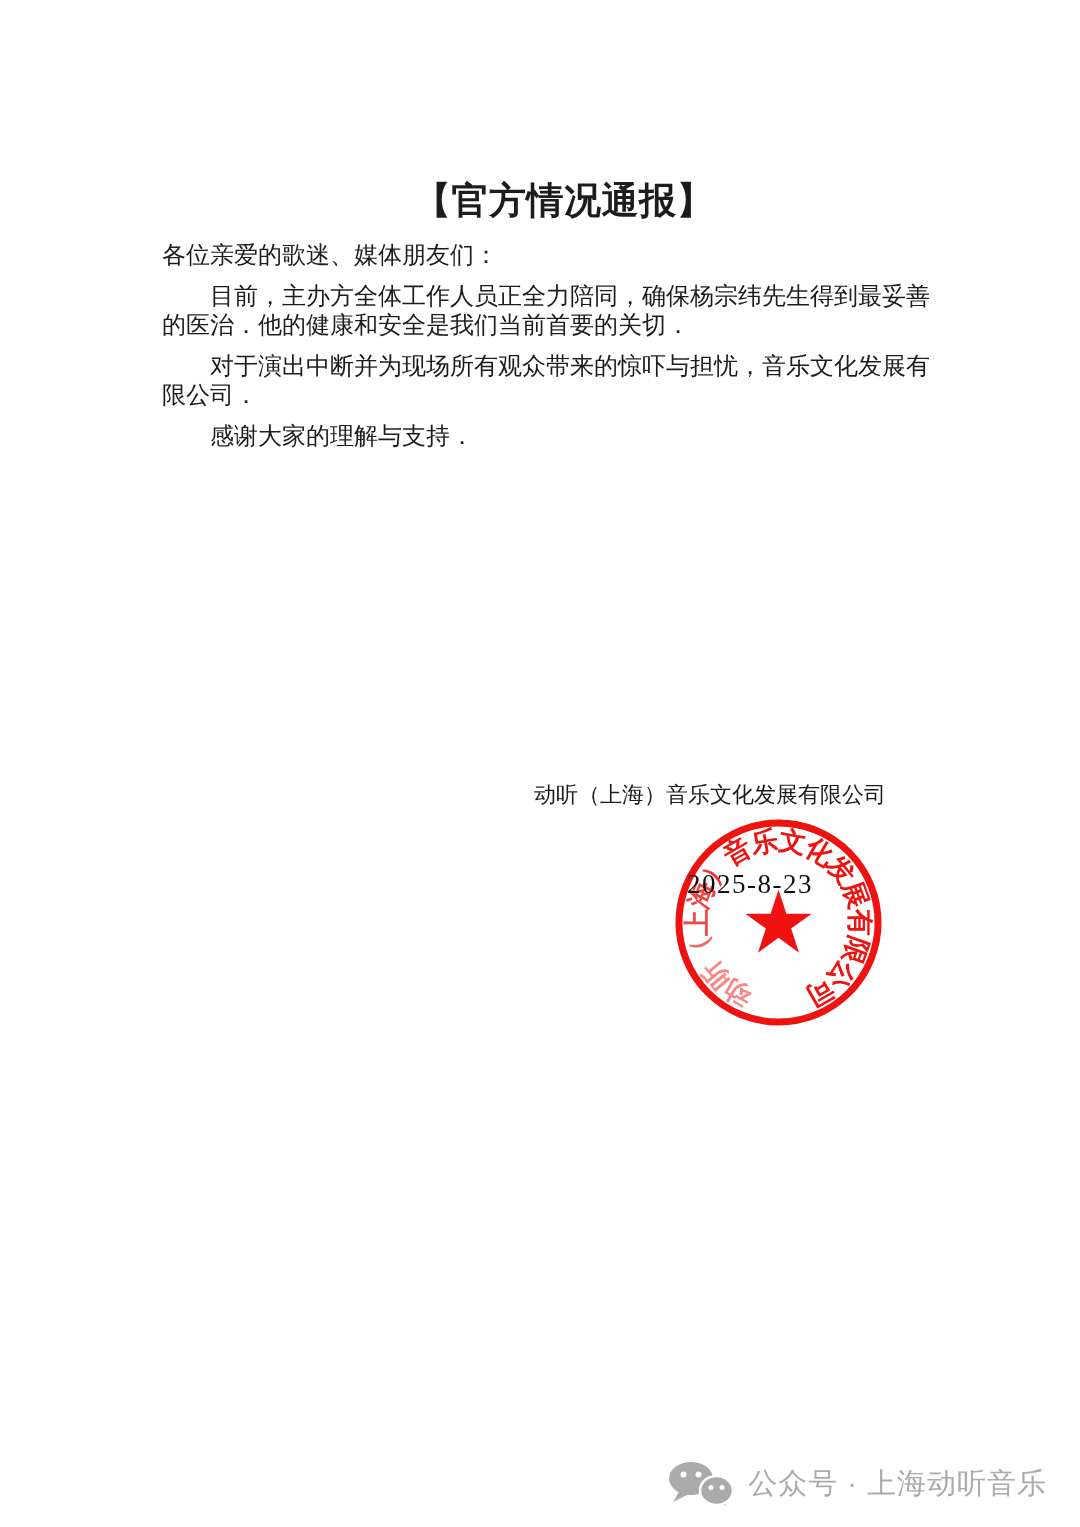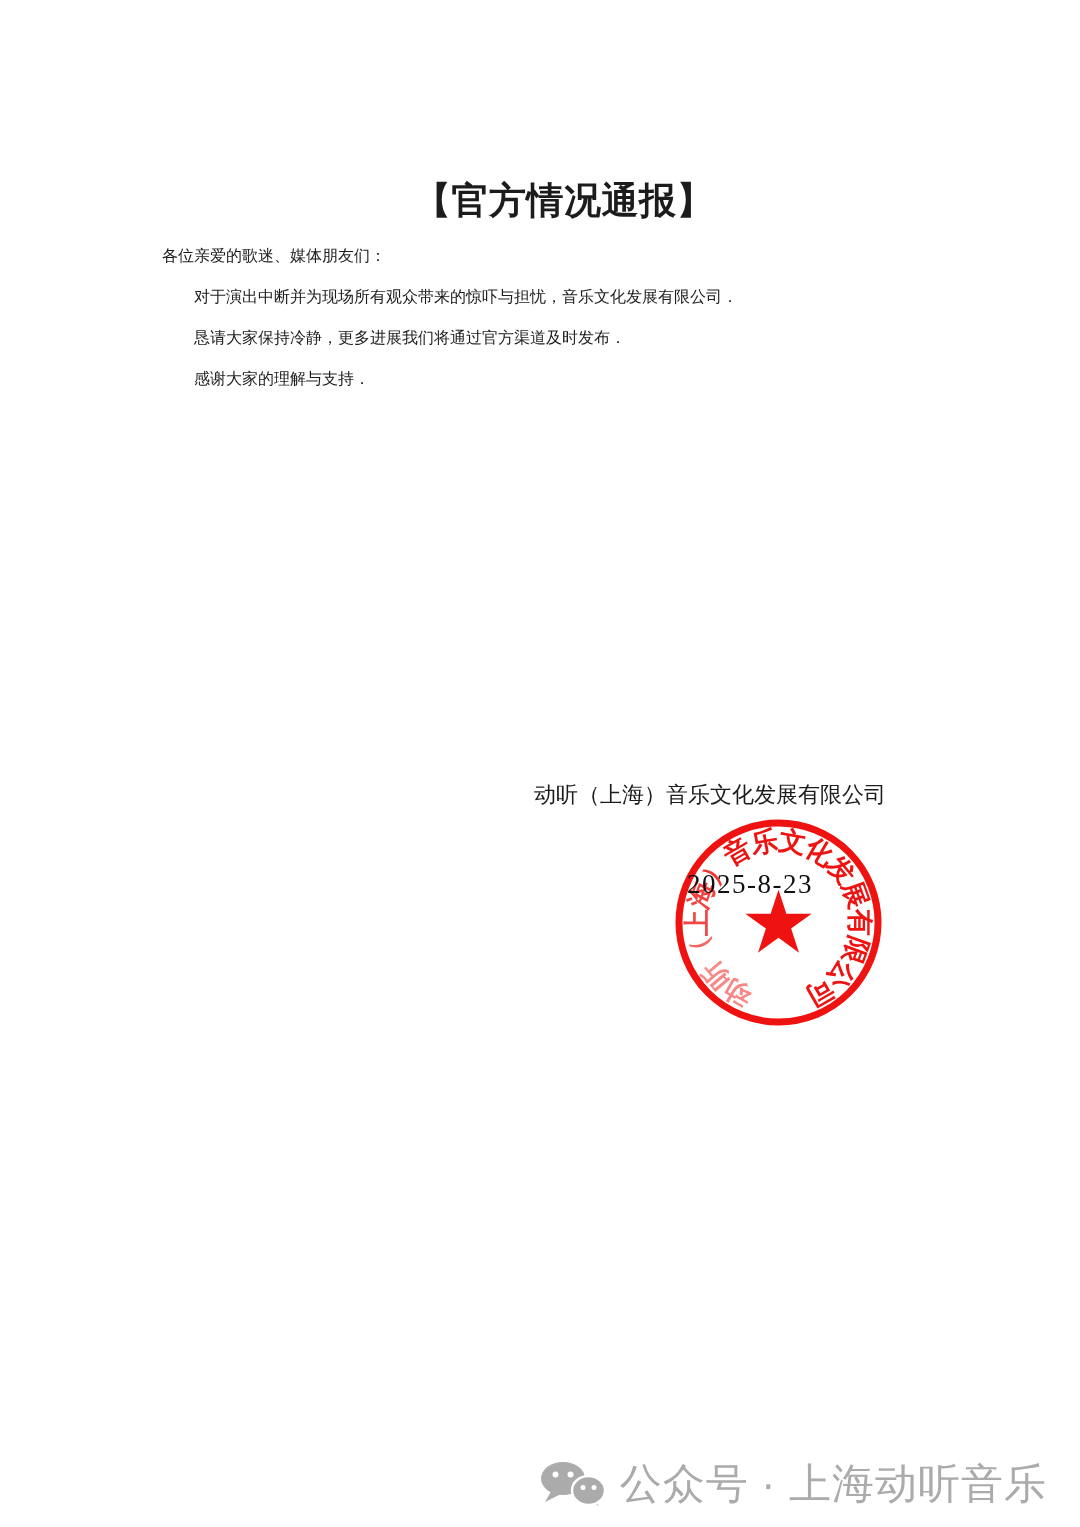--- a/index.html
+++ b/index.html
@@ -12,21 +12,21 @@
   .page{position:relative;width:1080px;height:1527px;background:#ffffff;overflow:hidden;}
 
   .title{
     position:absolute;top:160px;left:8px;width:100%;margin:16px;
     text-align:center;
     font-size:37px;font-weight:700;letter-spacing:0.5px;
   }
 
   .content{
     position:absolute;top:241px;left:162px;width:768px;
-    font-size:16px;line-height:29px;
+    font-size:24px;line-height:29px;
     text-align:justify;text-justify:inter-ideograph;
   }
   .salutation{margin:0 0 12px 0;}
   .para{margin:0 0 12px 0;text-indent:2em;}
 
   .signature{
     position:absolute;top:780px;right:194px;
     font-size:22px;white-space:nowrap;
   }
   .date{
@@ -49,34 +49,34 @@
     text-anchor:middle;dominant-baseline:central;
   }
 
   .footer{
     position:absolute;top:1459px;right:33px;height:50px;
     display:flex;align-items:center;gap:13px;
   }
   .wx-icon{width:68px;height:47px;flex:0 0 auto;}
   .footer-text{
     font-family:"Liberation Sans","DejaVu Sans",sans-serif;
-    font-size:42px;letter-spacing:1px;white-space:nowrap;
+    font-size:29px;letter-spacing:1px;white-space:nowrap;
   }
 </style>
 </head>
 <body>
 
 <div class="page">
 
   <h1 class="title">【官方情况通报】</h1>
 
   <div class="content">
     <p class="salutation">各位亲爱的歌迷、媒体朋友们：</p>
+    <p class="para">目前，主办方全体工作人员正全力陪同，确保杨宗纬先生得到最妥善的医治．他的健康和安全是我们当前首要的关切．</p>
     <p class="para">对于演出中断并为现场所有观众带来的惊吓与担忧，音乐文化发展有限公司．</p>
-    <p class="para">恳请大家保持冷静，更多进展我们将通过官方渠道及时发布．</p>
     <p class="para">感谢大家的理解与支持．</p>
   </div>
 
   <div class="signature">动听（上海）音乐文化发展有限公司</div>
 
   <div class="date">2025-8-23</div>
 
   <div class="stamp">
     <svg viewBox="0 0 216 216" xmlns="http://www.w3.org/2000/svg" style="color: rgb(238, 19, 16);">
       <circle class="stamp-ring" cx="108" cy="108" r="100"></circle>

